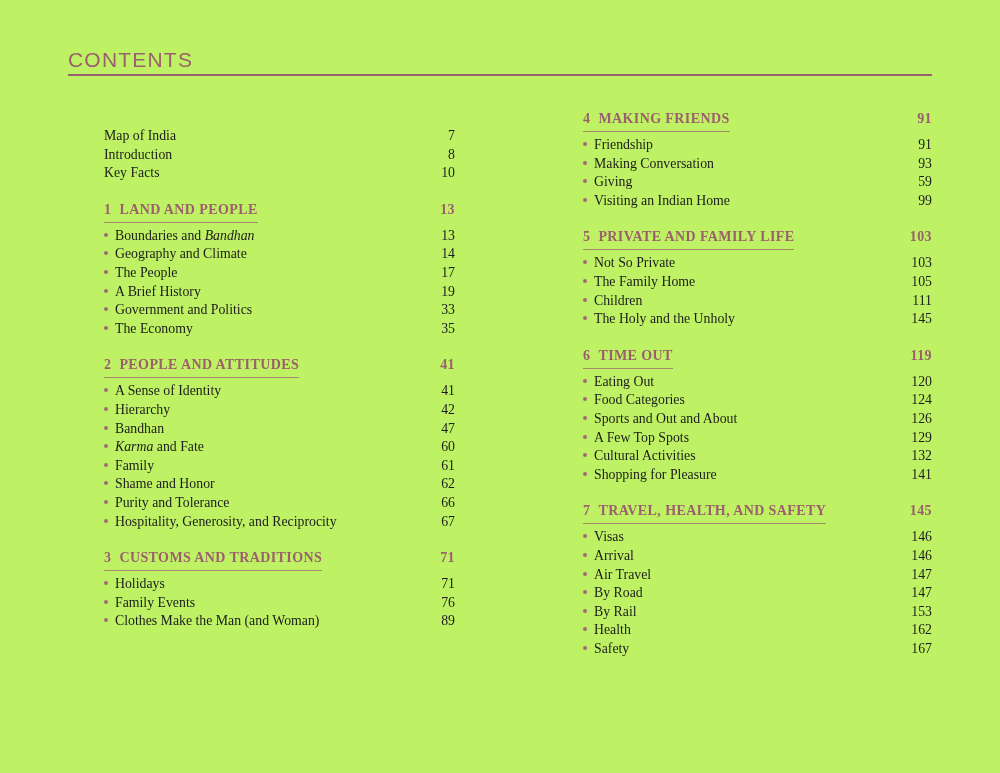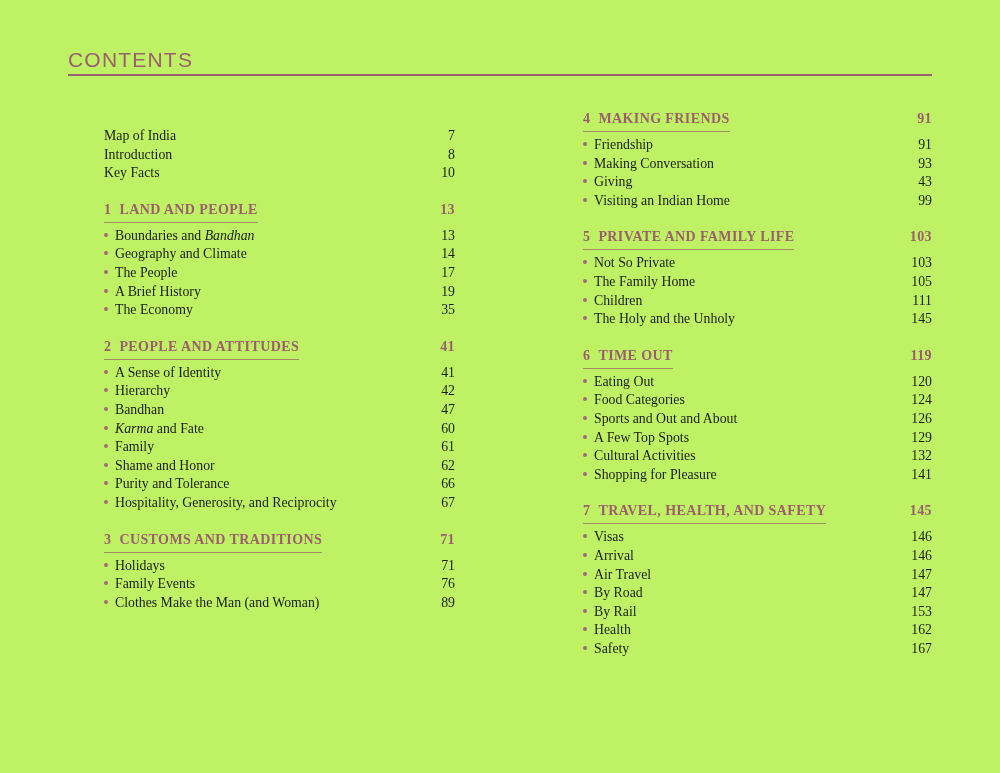--- a/index.html
+++ b/index.html
@@ -119,20 +119,24 @@
           </li>
           <li class="toc-item">
             <span class="item-left"><span class="bullet"></span><span class="item-label">The People</span></span>
             <span class="item-page">17</span>
           </li>
           <li class="toc-item">
             <span class="item-left"><span class="bullet"></span><span class="item-label">A Brief History</span></span>
             <span class="item-page">19</span>
           </li>
           <li class="toc-item">
+            <span class="item-left"><span class="bullet"></span><span class="item-label">Government and Politics</span></span>
+            <span class="item-page">33</span>
+          </li>
+          <li class="toc-item">
             <span class="item-left"><span class="bullet"></span><span class="item-label">The Economy</span></span>
             <span class="item-page">35</span>
           </li>
         </ul>
       </section>
       <section class="chapter">
         <div class="chapter-heading">
           <span class="chapter-title-text"><span class="chapter-number">2</span><span class="chapter-title-label">PEOPLE AND ATTITUDES</span></span>
           <span class="chapter-page">41</span>
         </div>
@@ -202,21 +206,21 @@
           <li class="toc-item">
             <span class="item-left"><span class="bullet"></span><span class="item-label">Friendship</span></span>
             <span class="item-page">91</span>
           </li>
           <li class="toc-item">
             <span class="item-left"><span class="bullet"></span><span class="item-label">Making Conversation</span></span>
             <span class="item-page">93</span>
           </li>
           <li class="toc-item">
             <span class="item-left"><span class="bullet"></span><span class="item-label">Giving</span></span>
-            <span class="item-page">43</span>
+            <span class="item-page">59</span>
           </li>
           <li class="toc-item">
             <span class="item-left"><span class="bullet"></span><span class="item-label">Visiting an Indian Home</span></span>
             <span class="item-page">99</span>
           </li>
         </ul>
       </section>
       <section class="chapter">
         <div class="chapter-heading">
           <span class="chapter-title-text"><span class="chapter-number">5</span><span class="chapter-title-label">PRIVATE AND FAMILY LIFE</span></span>

